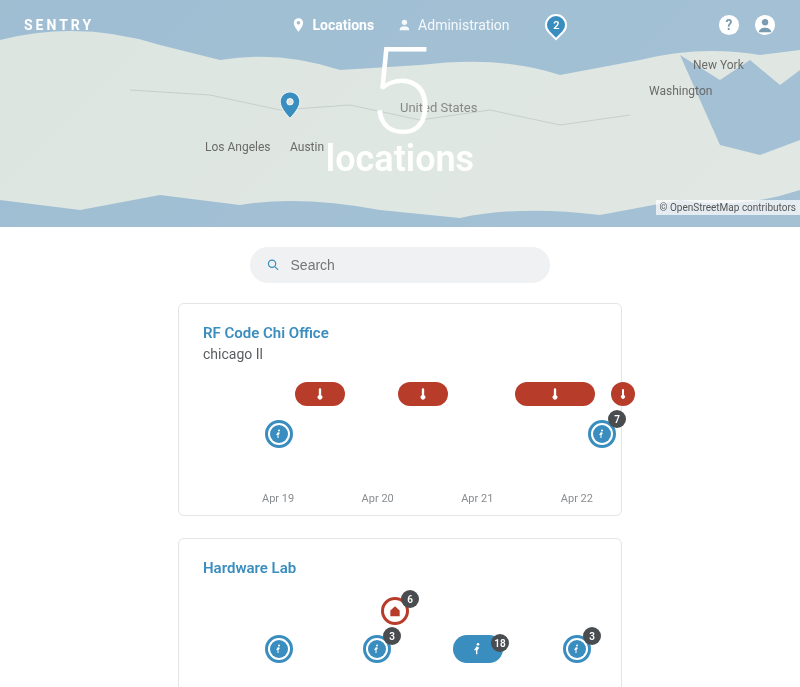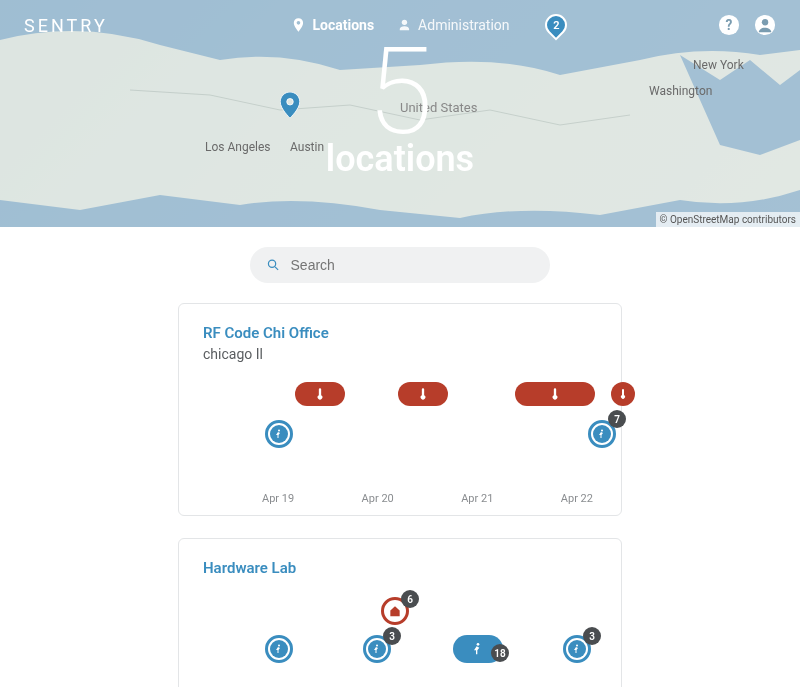--- a/index.html
+++ b/index.html
@@ -1,34 +1,34 @@
 <!DOCTYPE html>
 <html><head>
 <meta charset="utf-8">
 <style>
 * { margin: 0; padding: 0; box-sizing: border-box; }
 body { font-family: -apple-system, BlinkMacSystemFont, "Segoe UI", Roboto, sans-serif; background: #fff; width: 800px; }
 .hero { height: 227px; background: linear-gradient(135deg, #a8c4d8 0%, #b8d0e0 40%, #c8d8e4 100%); position: relative; overflow: hidden; }
 .map-bg { position: absolute; inset: 0; opacity: 0.85; }
 .topbar { position: relative; z-index: 2; display: flex; align-items: center; padding: 14px 24px; }
-.logo { color: #fff; font-size: 18px; letter-spacing: 3px; font-weight: 400; text-align: center; }
+.logo { color: #fff; font-size: 14px; letter-spacing: 3px; font-weight: 700; text-align: center; }
 .nav { display: flex; gap: 22px; margin-left: auto; margin-right: auto; position: absolute; left: 50%; transform: translateX(-50%); }
 .nav-item { display: flex; align-items: center; gap: 6px; color: #fff; font-size: 14px; cursor: pointer; opacity: 0.9; }
 .nav-item.active { font-weight: 700; opacity: 1; }
 .nav-ico { width: 16px; height: 16px; fill: #fff; }
 .topright { display: flex; gap: 14px; align-items: center; margin-left: auto; }
 .top-ico { width: 22px; height: 22px; fill: #fff; cursor: pointer; }
 .hero-center { position: absolute; left: 50%; top: 48%; transform: translate(-50%,-50%); text-align: center; z-index: 2; }
 .big-num { font-size: 120px; font-weight: 200; color: #fff; line-height: 0.9; }
 .sub { font-size: 36px; color: #fff; font-weight: 600; margin-top: -8px; }
 .map-pin { position: absolute; width: 20px; height: 26px; z-index: 1; }
 .map-pin svg { width: 100%; height: 100%; fill: #3a8dbf; stroke: #fff; stroke-width: 1; }
 .badge-pin { position: absolute; width: 22px; height: 22px; border-radius: 50% 50% 50% 0; background: #3a8dbf; border: 2px solid #fff; color: #fff; font-size: 11px; font-weight: 600; display: flex; align-items: center; justify-content: center; transform: rotate(-45deg); z-index: 1; }
 .badge-pin span { transform: rotate(45deg); }
-.attrib { position: absolute; bottom: 0; right: 0; background: rgba(255,255,255,0.7); font-size: 10px; color: #555; padding: 2px 4px; z-index: 2; }
+.attrib { position: absolute; bottom: 12px; right: 0; background: rgba(255,255,255,0.7); font-size: 10px; color: #555; padding: 2px 4px; z-index: 2; }
 .map-label { position: absolute; font-size: 12px; color: #6a6a6a; z-index: 1; }
 .content { padding: 0 0 40px; background: #fff; }
 .searchbar { width: 300px; margin: 20px auto; background: #f0f1f2; border-radius: 22px; padding: 10px 16px; display: flex; align-items: center; gap: 10px; }
 .searchbar input { border: none; background: transparent; outline: none; font-size: 14px; color: #be185d; width: 100%; }
 .search-ico { width: 16px; height: 16px; fill: #3a8dbf; }
 .card { width: 444px; margin: 0 auto 22px; border: 1px solid #e3e5e7; border-radius: 6px; padding: 20px 24px 10px; position: relative; }
 .card-title { color: #3a8dbf; font-weight: 600; font-size: 15px; cursor: pointer; }
 .card-addr { color: #5a5d60; font-size: 14px; margin-top: 4px; }
 .timeline { position: relative; height: 110px; margin-top: 20px; }
 .pill { position: absolute; height: 24px; background: #b73d2a; border-radius: 12px; display: flex; align-items: center; justify-content: center; top: 0; }
@@ -196,21 +196,21 @@
           </div>
         </div>
       <div class="count-badge" style="left:180px;top:30px">3</div>
 
       <div class="amb-pill" style="left:250px;width:50px">
           <svg viewBox="0 0 24 24">
             <circle cx="12" cy="5" r="2"></circle>
             <path d="M10 8l-4 6h3v6h2v-6l3-4z"></path>
           </svg>
         </div>
-      <div class="count-badge" style="left:288px;top:47px">18</div>
+      <div class="count-badge" style="left:288px;top:37px">18</div>
 
       <div class="circ" style="left:360px">
           <div class="inner">
             <svg viewBox="0 0 24 24">
               <circle cx="12" cy="5" r="2"></circle>
               <path d="M10 8l-4 6h3v6h2v-6l3-4z"></path>
             </svg>
           </div>
         </div>
       <div class="count-badge" style="left:380px;top:30px">3</div>

